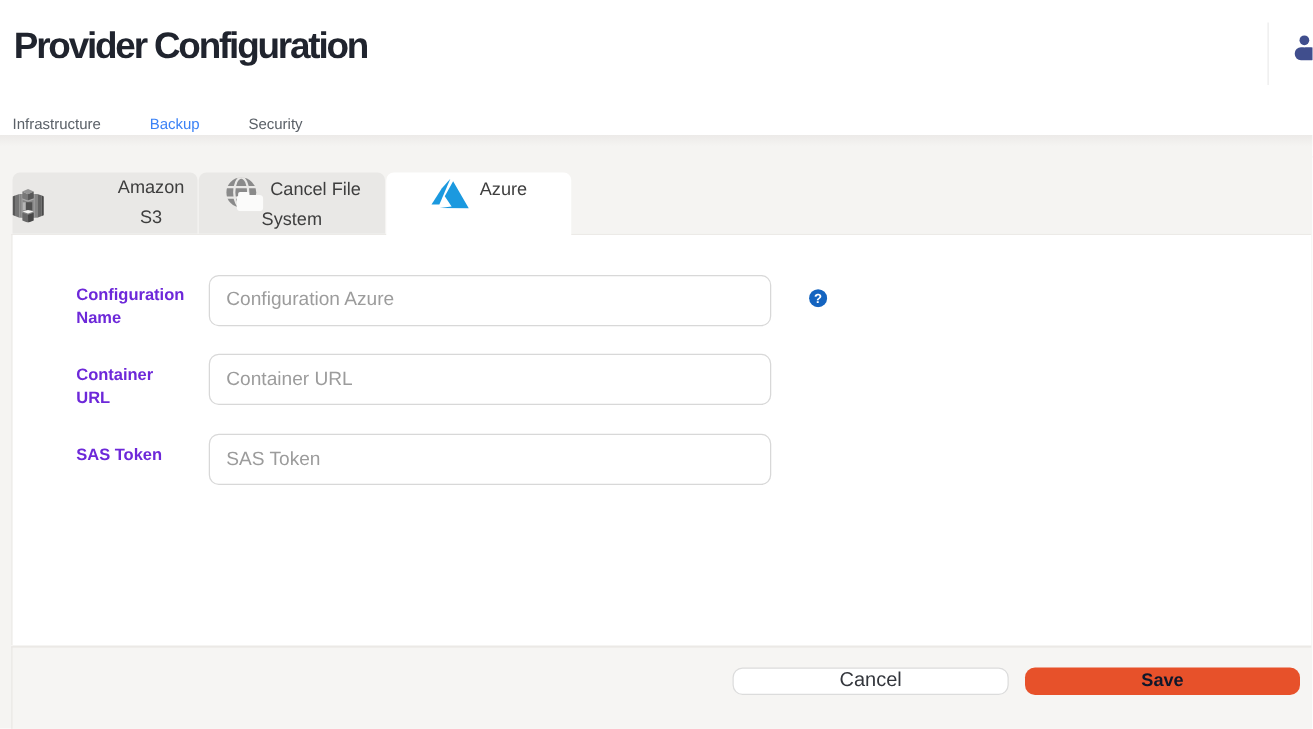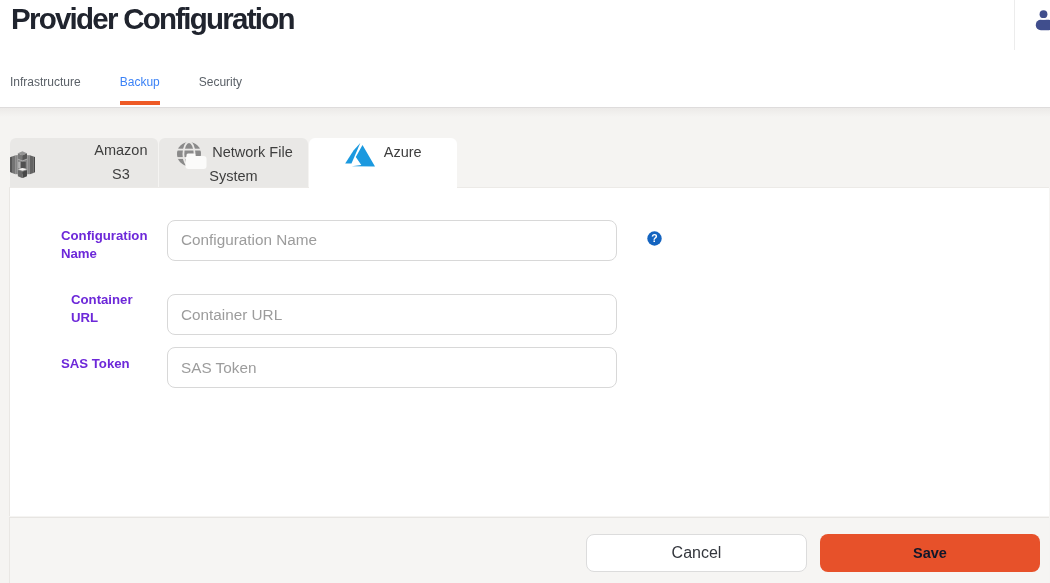--- a/index.html
+++ b/index.html
@@ -1,20 +1,20 @@
 <!DOCTYPE html>
 <html><head>
 <meta charset="utf-8">
 <style>
 * { margin:0; padding:0; box-sizing:border-box; }
 html,body { width:1050px; height:583px; overflow:hidden; font-family:"Liberation Sans", sans-serif; background:#fff; }
 .page { position:relative; width:1050px; height:583px; }
 
 
-.header { position:absolute; left:0; top:0; width:1050px; height:108px; background:#fff; border-bottom:1px solid #dedcdc; }
+.header { position:absolute; left:0; top:18px; width:1050px; height:108px; background:#fff; border-bottom:1px solid #dedcdc; }
 h1 { position:absolute; left:11px; top:1.5px; font-size:29.5px; font-weight:bold; color:#20242e; letter-spacing:-1.75px; }
 .usersep { position:absolute; left:1014px; top:0; width:1px; height:50px; background:#ececec; }
 .usericon { position:absolute; left:1034px; top:8px; }
 .nav { position:absolute; left:10px; top:71.5px; }
 .nav a { display:inline-block; font-size:12px; color:#5b6168; margin-right:39px; padding-bottom:12.5px; text-decoration:none; }
 .nav a.active { color:#3b82f6; border-bottom:4.5px solid #ee5a26; }
 
 
 .content { position:absolute; left:0; top:108px; width:1050px; height:475px; background:#f5f4f2; }
 .content::before { content:''; position:absolute; left:0; top:0; width:1050px; height:9px; background:linear-gradient(to bottom, #eceae8, #f5f4f2); }
@@ -28,21 +28,21 @@
 .tab.active { background:#fff; height:51px; position:relative; z-index:2; }
 
 
 .cardbody { position:absolute; left:10px; top:80px; width:1040px; height:329px; background:#fff; border-top:1px solid #eceae7; border-left:1px solid #e9e7e4; margin-top:-1px; margin-left:-1px; }
 .label { position:absolute; font-size:13.2px; font-weight:bold; color:#6d28d9; line-height:18.5px; width:100px; }
 .input { position:absolute; left:157px; width:450px; height:41px; border:1px solid #d8d8d8; border-radius:8px; background:#fff; display:flex; align-items:center; padding-left:13px; font-size:15.3px; color:#9c9c9c; }
 .help { position:absolute; left:637px; top:43px; }
 
 
 .cardfoot { position:absolute; left:10px; top:409px; width:1040px; height:75px; background:#f6f5f3; border-top:1px solid #e7e5e2; border-left:1px solid #e9e7e4; margin-left:-1px; }
-.btn { position:absolute; top:16px; height:38px; border-radius:8px; display:flex; align-items:center; justify-content:center; font-size:16px; }
+.btn { position:absolute; top:16px; height:22px; border-radius:8px; display:flex; align-items:center; justify-content:center; font-size:16px; }
 .btn.cancel { left:576px; width:221px; background:#fff; border:1px solid #dcdcdc; color:#33363c; }
 .btn.save { left:810px; width:220px; background:#e7512a; color:#0f172a; font-weight:bold; font-size:14.5px; }
 </style>
 </head>
 <body>
 <div class="page">
   <div class="header">
     <h1>Provider Configuration</h1>
     <div class="usersep"></div>
     <svg class="usericon" width="24" height="28" viewBox="0 0 24 28">
@@ -84,43 +84,43 @@
           <svg width="30" height="27" viewBox="0 0 30 27" style="position:relative; top:3px; left:2.5px;">
             <circle cx="12" cy="12" r="12" fill="#8a8a8a"></circle>
             <g stroke="#e9e8e6" stroke-width="1.8" fill="none">
               <ellipse cx="12" cy="12" rx="5.6" ry="12"></ellipse>
               <line x1="0" y1="7.6" x2="24" y2="7.6"></line>
               <line x1="0" y1="16" x2="24" y2="16"></line>
             </g>
             <rect x="9.5" y="11.5" width="9" height="5" rx="1.5" fill="#fbfbfa"></rect>
             <rect x="8.5" y="14" width="21" height="13" rx="3" fill="#fbfbfa"></rect>
           </svg>
-          <span>Network File</span>
+          <span>Cancel File</span>
         </div>
         <div>System</div>
       </div>
       <div class="tab active">
         <div class="l1">
           <svg width="32" height="25.5" viewBox="0 0 32 25.5" style="position:relative; top:3px;">
             <path d="M16.3,0.9 L9.5,8.5 L1.2,21.5 L7.5,21.5 Z" fill="#1b99df"></path>
             <path d="M18.5,2.9 L31,24.5 L7.8,24.3 L17.3,23.1 L11.8,15.0 Z" fill="#1b99df"></path>
           </svg>
           <span>Azure</span>
         </div>
       </div>
     </div>
     <div class="cardbody">
       <div class="label" style="left:51px; top:38.5px;">Configuration<br>Name</div>
-      <div class="input" style="top:31.5px;">Configuration Name</div>
+      <div class="input" style="top:31.5px;">Configuration Azure</div>
       <svg class="help" width="15" height="15" viewBox="0 0 15 15">
         <circle cx="7.5" cy="7.5" r="7.2" fill="#1464c0"></circle>
         <text x="7.5" y="11.3" text-anchor="middle" font-family="Liberation Sans" font-size="10.5" font-weight="bold" fill="#fff">?</text>
       </svg>
-      <div class="label" style="left:61px; top:102.5px;">Container<br>URL</div>
-      <div class="input" style="top:106px;">Container URL</div>
+      <div class="label" style="left:51px; top:102.5px;">Container<br>URL</div>
+      <div class="input" style="top:95px;">Container URL</div>
       <div class="label" style="left:51px; top:167px;">SAS Token</div>
       <div class="input" style="top:159px;">SAS Token</div>
     </div>
     <div class="cardfoot">
       <div class="btn cancel">Cancel</div>
       <div class="btn save">Save</div>
     </div>
   </div>
 </div>
 

